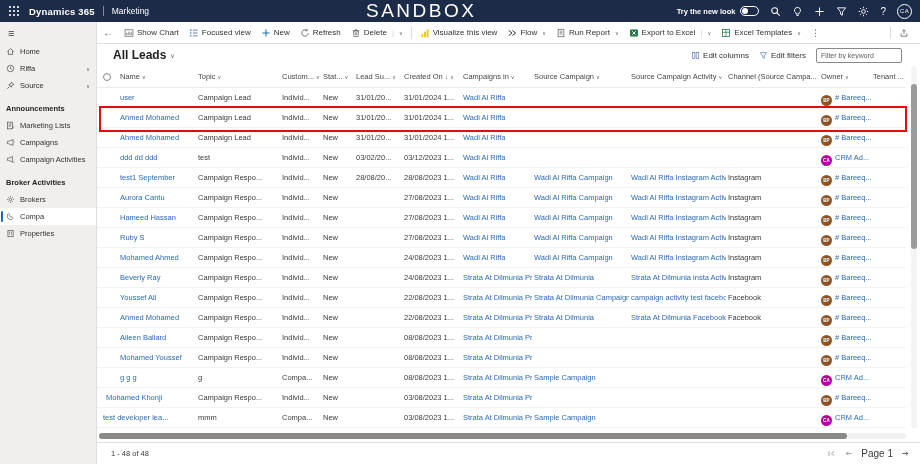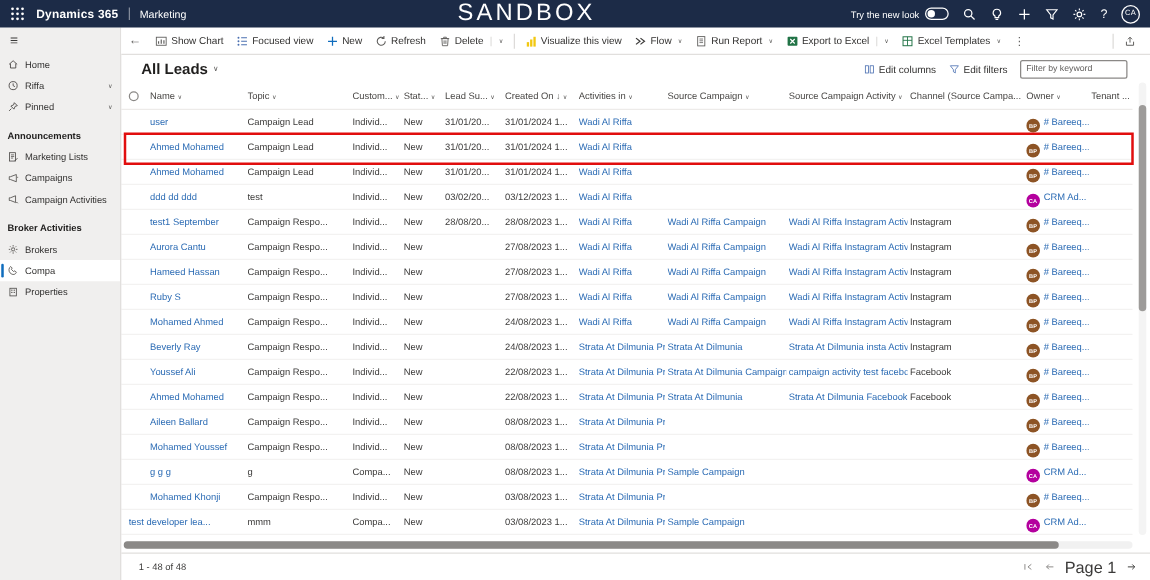--- a/index.html
+++ b/index.html
@@ -8,21 +8,21 @@
   .app { position:absolute; inset:0; width:920px; height:464px; }
 
   
   .topbar { position:absolute; left:0; top:0; right:0; height:22px; background:#1c2b47; display:flex; align-items:center; color:#fff; padding:0 8px; z-index:20; }
   .waffle { width:12px; height:12px; margin-right:9px; }
   .brand { font-size:9.5px; font-weight:bold; letter-spacing:.2px; white-space:nowrap; }
   .tb-div { width:1px; height:10px; background:rgba(255,255,255,.45); margin:0 8px; }
   .area { font-size:8.5px; white-space:nowrap; }
   .sandbox { position:absolute; left:366px; top:0; height:22px; line-height:22px; font-size:19px; letter-spacing:2.5px; color:#fff; font-weight:400; }
   .tb-right { margin-left:auto; display:flex; align-items:center; gap:11px; }
-  .newlook { display:flex; align-items:center; gap:5px; font-size:7.5px; white-space:nowrap; }
+  .newlook { display:flex; align-items:center; gap:5px; font-size:7.5px; white-space:nowrap;font-weight:bold; }
   .toggle { width:19px; height:10px; border:1px solid #fff; border-radius:6px; position:relative; }
   .toggle .knob { position:absolute; left:1px; top:1px; width:6px; height:6px; border-radius:50%; background:#fff; }
   .tb-ico { width:11px; height:11px; display:block; }
   .qmark { font-size:10px; color:#fff; }
   .tb-avatar { width:15px; height:15px; border:1px solid #fff; border-radius:50%; font-size:6px; line-height:13px; text-align:center; color:#fff; letter-spacing:.3px; }
 
   
   .cmdbar { position:absolute; left:97px; top:22px; right:0; height:22px; background:#fff; border-bottom:1px solid #e1dfdd; display:flex; align-items:center; padding:0 6px 0 4px; font-size:8px; color:#323130; white-space:nowrap; z-index:10; }
   .cmd { display:flex; align-items:center; gap:3px; padding:0 5px; height:100%; cursor:default; }
   .cmd svg { width:10px; height:10px; }
@@ -70,21 +70,21 @@
   
   .vsb-track { position:absolute; right:3px; top:22px; width:6px; height:362px; background:#f4f4f4; border-radius:3px; }
   .vsb-thumb { position:absolute; left:0; top:18px; width:6px; height:165px; background:#9d9b99; border-radius:3px; }
   .hsb-track { position:absolute; left:2px; right:14px; top:389px; height:6px; background:#f1f1f1; border-radius:3px; }
   .hsb-thumb { position:absolute; left:0; top:0; width:748px; height:6px; background:#8b8987; border-radius:3px; }
 
   
   .grid-footer { position:absolute; left:0; right:0; top:398px; bottom:0; border-top:1px solid #e1dfdd; display:flex; align-items:center; padding:0 10px 0 14px; font-size:7.5px; color:#3b3a39; }
   .pager { margin-left:auto; display:flex; align-items:center; gap:8px; color:#5f5e5c; }
   .pager svg { width:9px; height:9px; }
-  .page-label { font-size:13px; color:#3b3a39; }
+  .page-label { font-size:10px; color:#3b3a39; }
 </style>
 </head>
 <body>
 
 <div class="app">
 
   <div class="topbar">
     <svg class="waffle" viewBox="0 0 12 12">
       <g fill="#fff">
           <circle cx="2" cy="2" r="1.1"></circle>
@@ -268,21 +268,21 @@
           <path d="M7 4.2V7l2.2 1.3" fill="none" stroke="#484644" stroke-width="1.1"></path>
         </svg>
       <span>Riffa</span>
       <span class="side-chev">∨</span>
     </div>
     <div class="side-item">
       <svg viewBox="0 0 14 14">
           <path d="M8.5 1.8 12.2 5.5 9.5 6.4 8 9.8 4.2 6 7.6 4.5z" fill="none" stroke="#484644" stroke-width="1.1"></path>
           <line x1="4.8" y1="9.2" x2="2" y2="12" stroke="#484644" stroke-width="1.1"></line>
         </svg>
-      <span>Pinned</span>
+      <span>Source</span>
       <span class="side-chev">∨</span>
     </div>
     <div class="side-group">Announcements</div>
     <div class="side-item">
       <svg viewBox="0 0 14 14">
           <rect x="2.5" y="1.8" width="7.5" height="10.4" fill="none" stroke="#484644" stroke-width="1"></rect>
           <g stroke="#484644" stroke-width="0.9">
             <line x1="4.3" y1="4.5" x2="8.3" y2="4.5"></line>
             <line x1="4.3" y1="6.5" x2="8.3" y2="6.5"></line>
             <line x1="4.3" y1="8.5" x2="7" y2="8.5"></line>
@@ -365,21 +365,21 @@
     </div>
 
     <div class="grid-header">
       <span class="selall"></span>
     <div class="hcell" style="left: 23px; width: 76px;"><span>Name</span><span class="chev">∨</span></div>
         <div class="hcell" style="left: 101px; width: 82px;"><span>Topic</span><span class="chev">∨</span></div>
         <div class="hcell" style="left: 185px; width: 39px;"><span>Custom...</span><span class="chev">∨</span></div>
         <div class="hcell" style="left: 226px; width: 31px;"><span>Stat...</span><span class="chev">∨</span></div>
         <div class="hcell" style="left: 259px; width: 46px;"><span>Lead Su...</span><span class="chev">∨</span></div>
         <div class="hcell" style="left: 307px; width: 57px;"><span>Created On</span><span class="sort">↓</span><span class="chev">∨</span></div>
-        <div class="hcell" style="left: 366px; width: 69px;"><span>Activities in</span><span class="chev">∨</span></div>
+        <div class="hcell" style="left: 366px; width: 69px;"><span>Campaigns in</span><span class="chev">∨</span></div>
         <div class="hcell" style="left: 437px; width: 95px;"><span>Source Campaign</span><span class="chev">∨</span></div>
         <div class="hcell" style="left: 534px; width: 95px;"><span>Source Campaign Activity</span><span class="chev">∨</span></div>
         <div class="hcell" style="left: 631px; width: 91px;"><span>Channel (Source Campa...</span><span class="chev">∨</span></div>
         <div class="hcell" style="left: 724px; width: 50px;"><span>Owner</span><span class="chev">∨</span></div>
         <div class="hcell" style="left: 776px; width: 32px;"><span>Tenant ...</span></div>
       </div>
     <div class="grid-body">
         <div class="grow">
           <div class="cell link" style="left: 23px; width: 76px;">user</div>
           <div class="cell" style="left: 101px; width: 82px;">Campaign Lead</div>
@@ -584,21 +584,21 @@
           <div class="cell" style="left: 259px; width: 46px;"></div>
           <div class="cell" style="left: 307px; width: 57px;">08/08/2023 1...</div>
           <div class="cell link" style="left: 366px; width: 69px;">Strata At Dilmunia Pro</div>
           <div class="cell link" style="left: 437px; width: 95px;">Sample Campaign</div>
           <div class="cell" style="left: 534px; width: 95px;"></div>
           <div class="cell" style="left: 631px; width: 91px;"></div>
           <div class="cell" style="left: 724px; width: 50px;"><span class="av" style="background: rgb(180, 0, 158);">CA</span><span class="link">CRM Ad...</span></div>
           <div class="cell" style="left: 776px; width: 32px;"></div>
         </div>
         <div class="grow">
-          <div class="cell link" style="left: 23px; width: 76px;">Mohamed Khonji</div>
+          <div class="cell link" style="left: 9px; width: 76px;">Mohamed Khonji</div>
           <div class="cell" style="left: 101px; width: 82px;">Campaign Respo...</div>
           <div class="cell" style="left: 185px; width: 39px;">Individ...</div>
           <div class="cell" style="left: 226px; width: 31px;">New</div>
           <div class="cell" style="left: 259px; width: 46px;"></div>
           <div class="cell" style="left: 307px; width: 57px;">03/08/2023 1...</div>
           <div class="cell link" style="left: 366px; width: 69px;">Strata At Dilmunia Pro</div>
           <div class="cell" style="left: 437px; width: 95px;"></div>
           <div class="cell" style="left: 534px; width: 95px;"></div>
           <div class="cell" style="left: 631px; width: 91px;"></div>
           <div class="cell" style="left: 724px; width: 50px;"><span class="av" style="background: rgb(141, 84, 37);">BP</span><span class="link"># Bareeq...</span></div>

